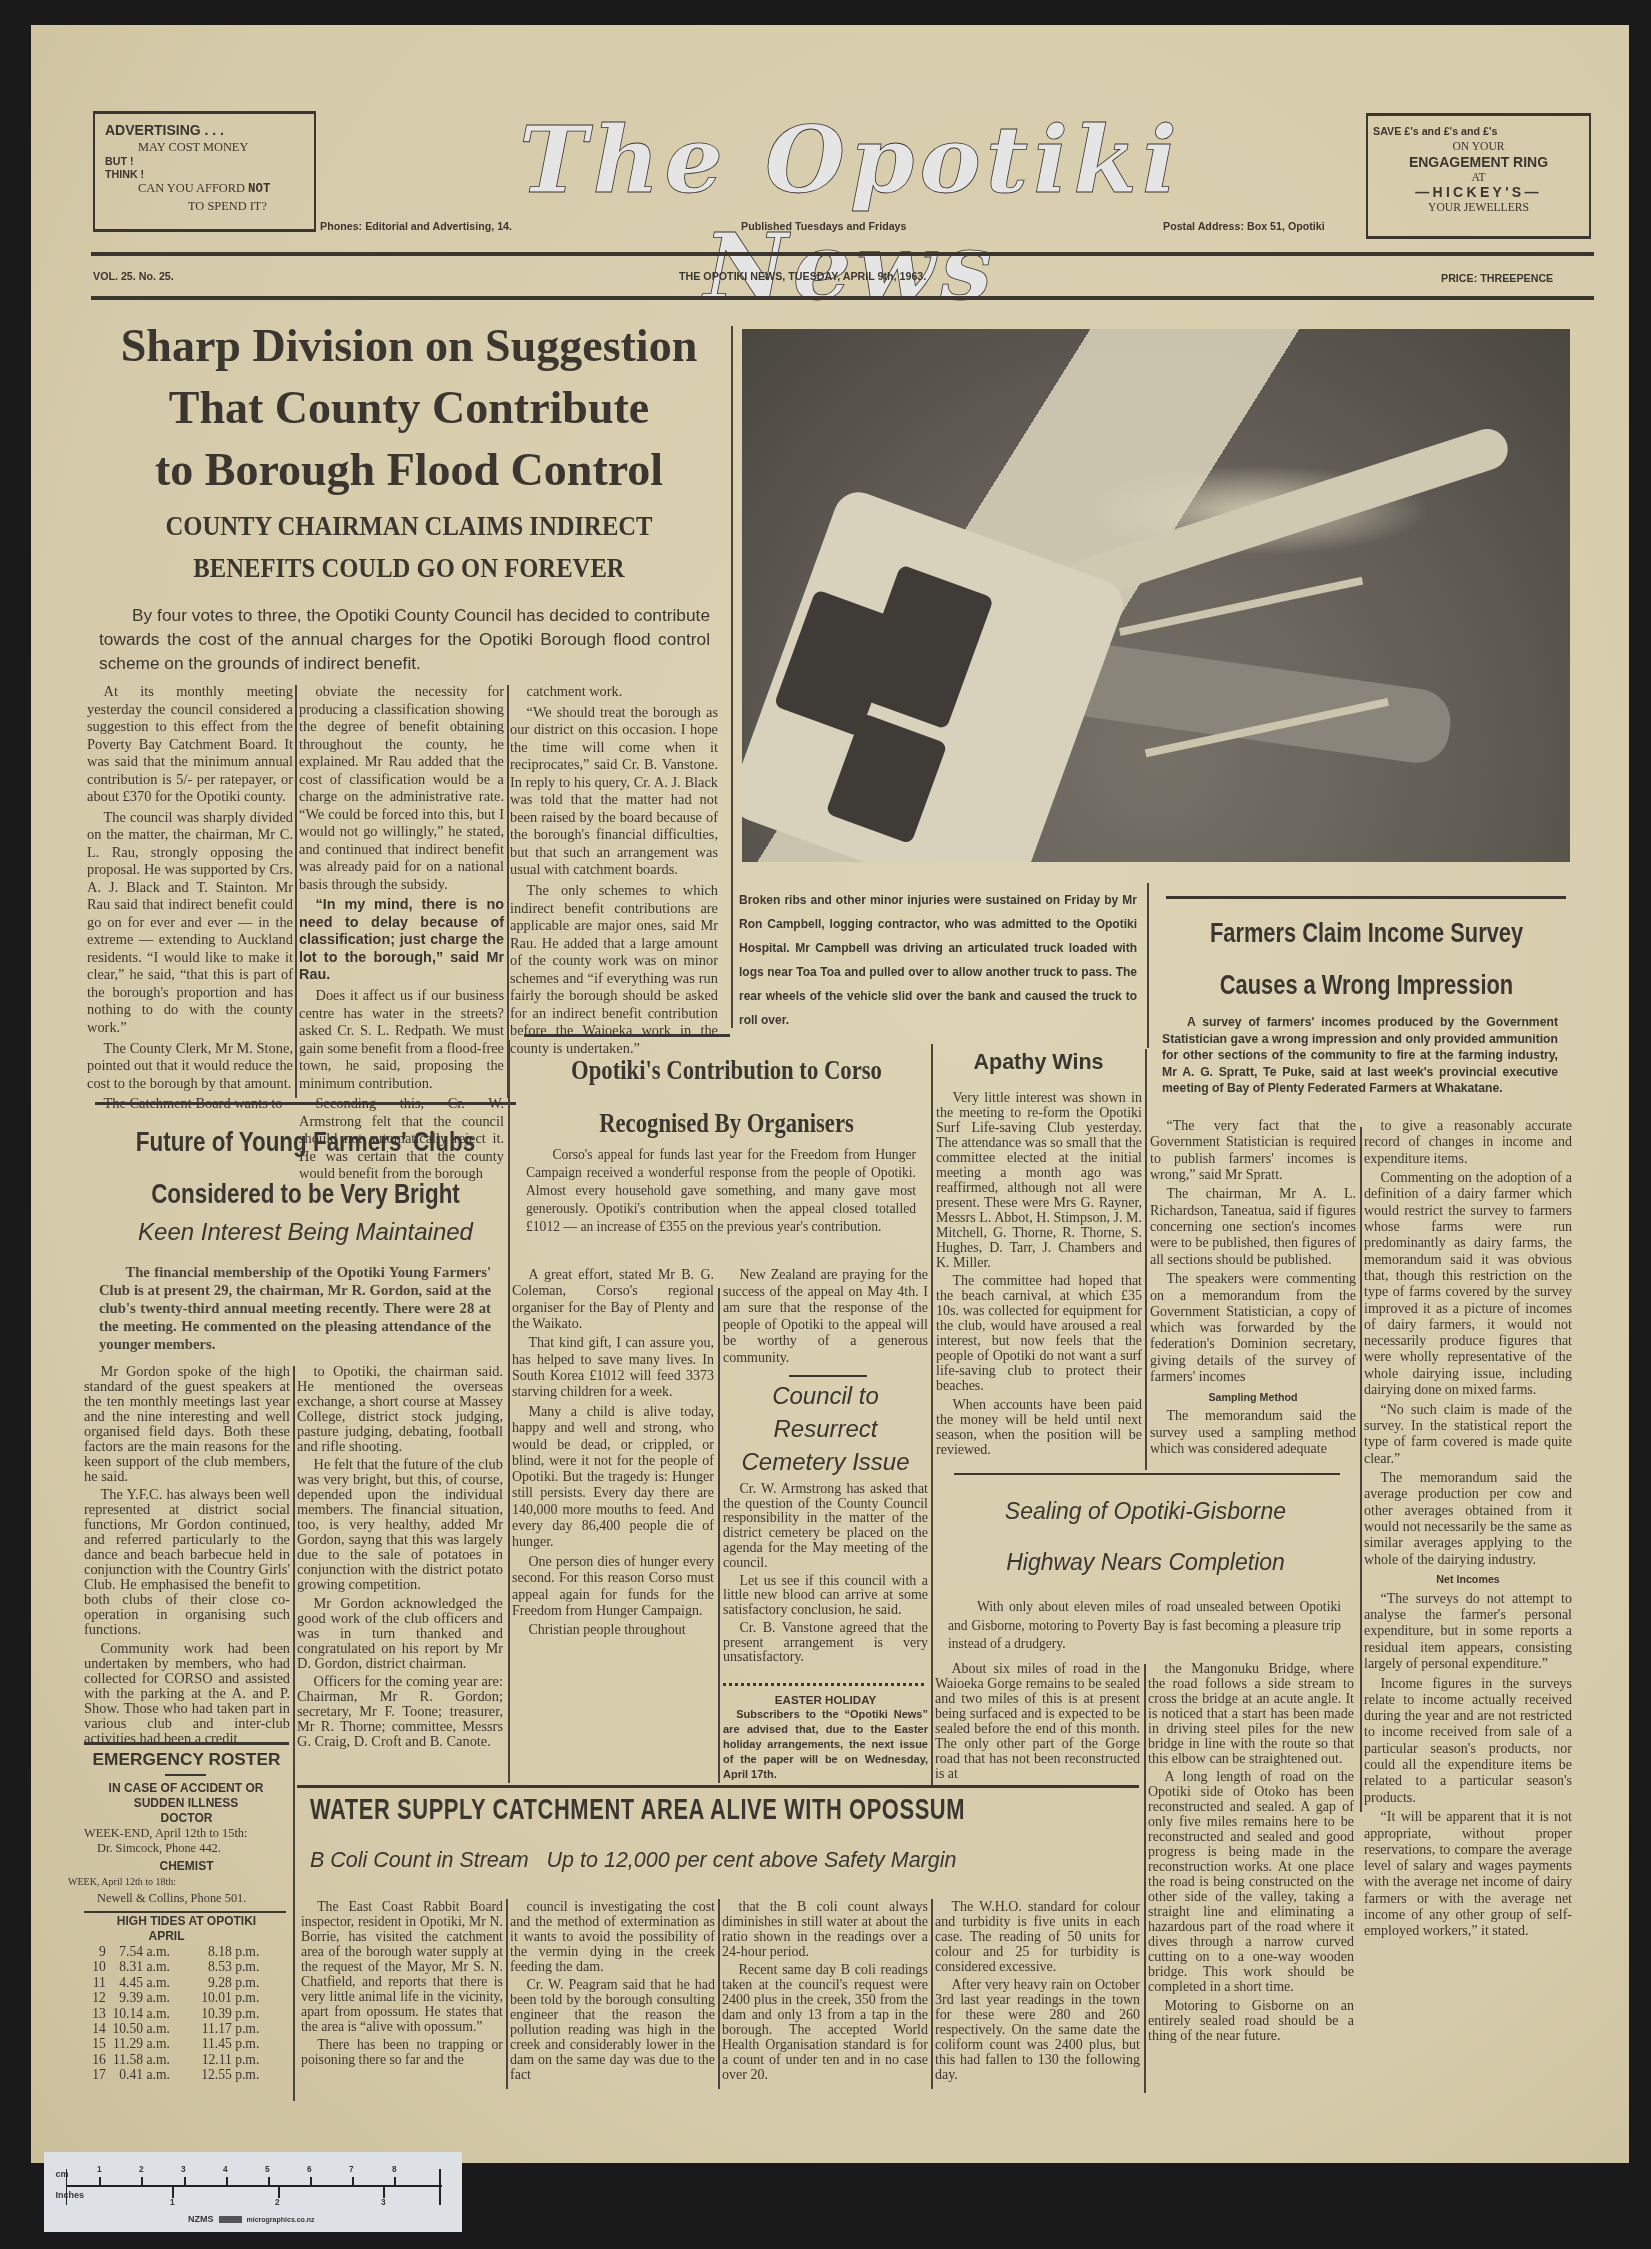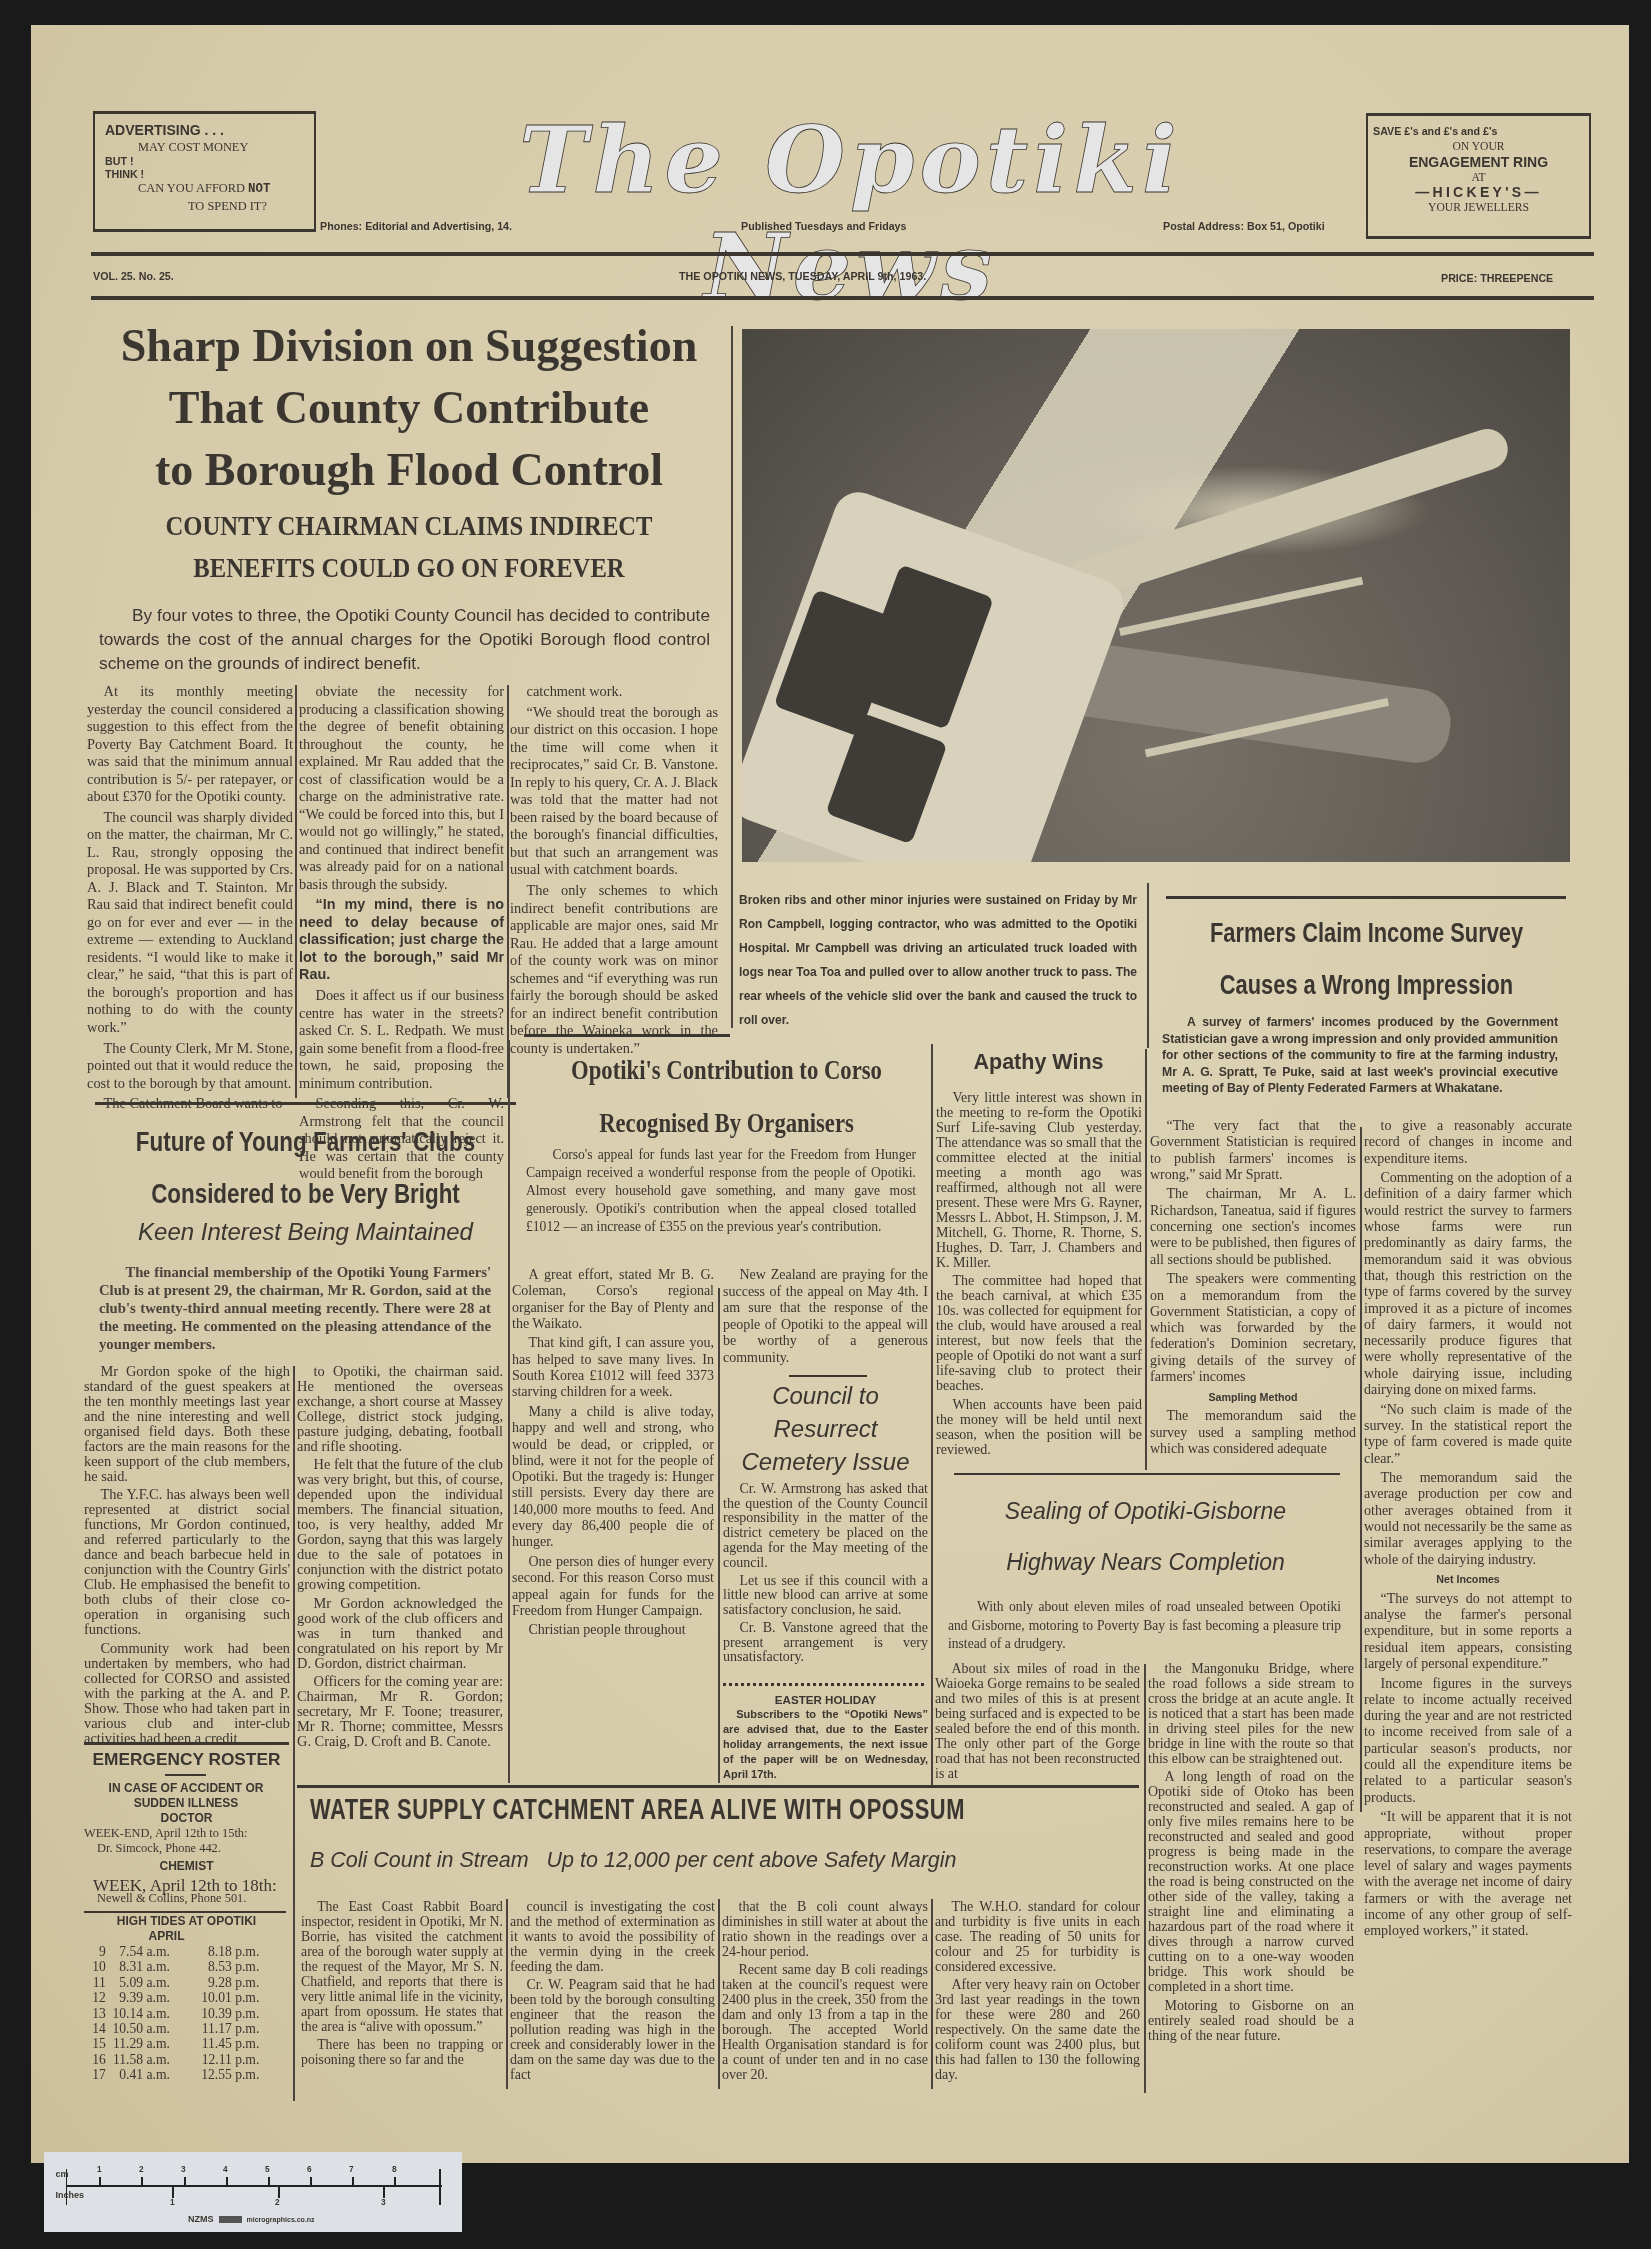--- a/index.html
+++ b/index.html
@@ -162,40 +162,40 @@
 <div class="vrule" style="left:508px;top:1040px;height:743px;"></div>
 
 <div class="rule" style="left:84px;top:1742px;width:205px;height:3.3px;"></div>
 <div class="abs hl sans" style="left:84px;top:1749px;width:205px;font-weight:bold;font-size:17.3px;">EMERGENCY ROSTER</div>
 <div class="rule" style="left:165px;top:1774px;width:41px;height:1.7px;"></div>
 <div class="abs hl sans" style="left:91px;top:1781px;width:190px;font-weight:bold;font-size:12px;line-height:15px;">IN CASE OF ACCIDENT OR SUDDEN ILLNESS</div>
 <div class="abs hl sans" style="left:84px;top:1811px;width:205px;font-weight:bold;font-size:12px;">DOCTOR</div>
 <div class="abs" style="left:84px;top:1826px;font-size:12.4px;">WEEK-END, April 12th to 15th:</div>
 <div class="abs" style="left:97px;top:1841px;font-size:12.4px;">Dr. Simcock, Phone 442.</div>
 <div class="abs hl sans" style="left:84px;top:1859px;width:205px;font-weight:bold;font-size:12px;">CHEMIST</div>
-<div class="abs" style="left:93px;top:1876px;font-size:17px;">WEEK, April 12th to 18th:</div>
+<div class="abs" style="left:68px;top:1876px;font-size:10px;">WEEK, April 12th to 18th:</div>
 <div class="abs" style="left:97px;top:1891px;font-size:12.4px;">Newell &amp; Collins, Phone 501.</div>
 <div class="rule" style="left:84px;top:1911px;width:202px;height:1.7px;"></div>
 <div class="abs hl sans" style="left:84px;top:1914px;width:205px;font-weight:bold;font-size:12px;">HIGH TIDES AT OPOTIKI</div>
 <div class="abs hl sans" style="left:84px;top:1929px;width:165px;font-weight:bold;font-size:12px;">APRIL</div>
 <table class="abs tides" style="left:89px;top:1944px;border-collapse:collapse;">
   <tbody id="tides-body">
       <tr>
         <td style="text-align: right;">9</td>
         <td style="text-align: right;">7.54 a.m.</td>
         <td style="text-align: right; padding-left: 28px;">8.18 p.m.</td>
       </tr>
       <tr>
         <td style="text-align: right;">10</td>
         <td style="text-align: right;">8.31 a.m.</td>
         <td style="text-align: right; padding-left: 28px;">8.53 p.m.</td>
       </tr>
       <tr>
         <td style="text-align: right;">11</td>
-        <td style="text-align: right;">5.09 a.m.</td>
+        <td style="text-align: right;">4.45 a.m.</td>
         <td style="text-align: right; padding-left: 28px;">9.28 p.m.</td>
       </tr>
       <tr>
         <td style="text-align: right;">12</td>
         <td style="text-align: right;">9.39 a.m.</td>
         <td style="text-align: right; padding-left: 28px;">10.01 p.m.</td>
       </tr>
       <tr>
         <td style="text-align: right;">13</td>
         <td style="text-align: right;">10.14 a.m.</td>

